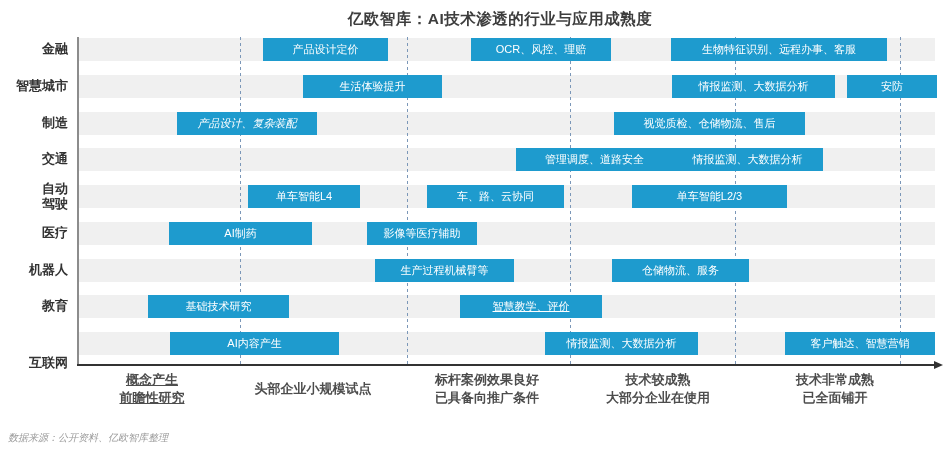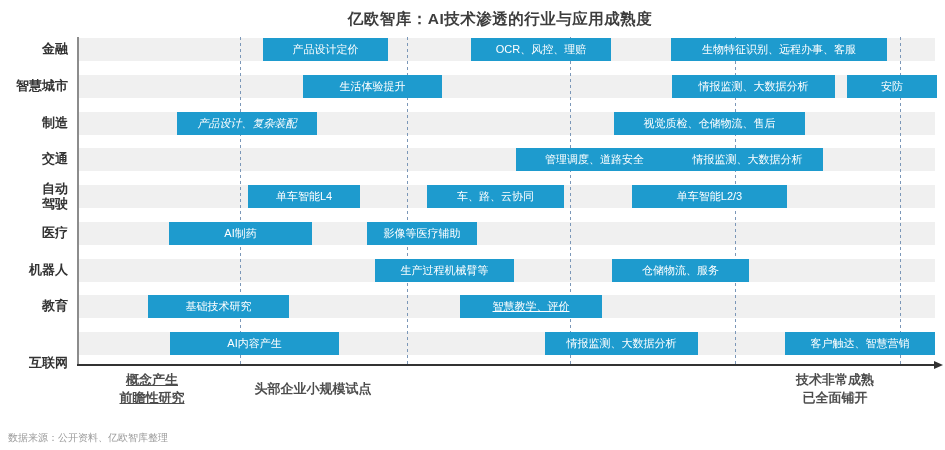--- a/index.html
+++ b/index.html
@@ -16,21 +16,21 @@
                height:23px; font-size:13px; font-weight:bold; line-height:1.15;
                white-space:pre-line; text-align:right; }
   .dash { position:absolute; top:37px; height:328px; width:1px; }
   .axis-v { position:absolute; width:2px; }
   .axis-h { position:absolute; height:2px; }
   .arrowhead { position:absolute; width:0; height:0;
                border-top:4px solid transparent; border-bottom:4px solid transparent; }
   .stage-label { position:absolute; display:flex; align-items:center; justify-content:center;
                  height:34px; font-size:13px; font-weight:bold; line-height:1.35;
                  white-space:pre-line; text-align:center; }
-  .source { position:absolute; left:8px; top:431px; font-size:10px; }
+  .source { position:absolute; left:8px; top:431px; font-size:10px; font-style:italic; }
 </style>
 </head>
 <body>
 
 <div id="canvas">
   <div class="title">亿欧智库：AI技术渗透的行业与应用成熟度</div>
   <div id="plot">
       <div class="band" style="left: 77px; top: 38px; width: 858px; height: 23px; background: rgb(240, 240, 240);"></div>
       <div class="row-label" style="left: 0px; top: 38px; width: 68px; color: rgb(51, 51, 51);">金融</div>
       <div class="band" style="left: 77px; top: 74.75px; width: 858px; height: 23px; background: rgb(240, 240, 240);"></div>
@@ -76,17 +76,21 @@
       <div class="bar" style="left: 460px; top: 295.25px; width: 142px; background: rgb(30, 155, 206); color: rgb(255, 255, 255); text-decoration: underline;">智慧教学、评价</div>
       <div class="bar" style="left: 170px; top: 332px; width: 169px; background: rgb(30, 155, 206); color: rgb(255, 255, 255);">AI内容产生</div>
       <div class="bar" style="left: 545px; top: 332px; width: 153px; background: rgb(30, 155, 206); color: rgb(255, 255, 255);">情报监测、大数据分析</div>
       <div class="bar" style="left: 785px; top: 332px; width: 150px; background: rgb(30, 155, 206); color: rgb(255, 255, 255);">客户触达、智慧营销</div>
       <div class="axis-v" style="left: 77px; top: 37px; height: 328px; background: rgb(140, 140, 140);"></div>
       <div class="axis-h" style="left: 77px; top: 364px; width: 858px; background: rgb(51, 51, 51);"></div>
       <div class="arrowhead" style="left: 934px; top: 361px; border-left: 9px solid rgb(51, 51, 51);"></div>
       <div class="stage-label" style="left: 62px; top: 372px; width: 180px; color: rgb(77, 77, 77); text-decoration: underline;">概念产生
 前瞻性研究</div>
       <div class="stage-label" style="left: 223px; top: 372px; width: 180px; color: rgb(77, 77, 77);">头部企业小规模试点</div>
+      <div class="stage-label" style="left: 397px; top: 372px; width: 180px; color: rgb(77, 77, 77);">标杆案例效果良好
+已具备向推广条件</div>
+      <div class="stage-label" style="left: 568px; top: 372px; width: 180px; color: rgb(77, 77, 77);">技术较成熟
+大部分企业在使用</div>
       <div class="stage-label" style="left: 745px; top: 372px; width: 180px; color: rgb(77, 77, 77);">技术非常成熟
 已全面铺开</div>
     </div>
   <div class="source" style="color: rgb(155, 155, 155);">数据来源：公开资料、亿欧智库整理</div>
 </div>
 
 </body></html>

